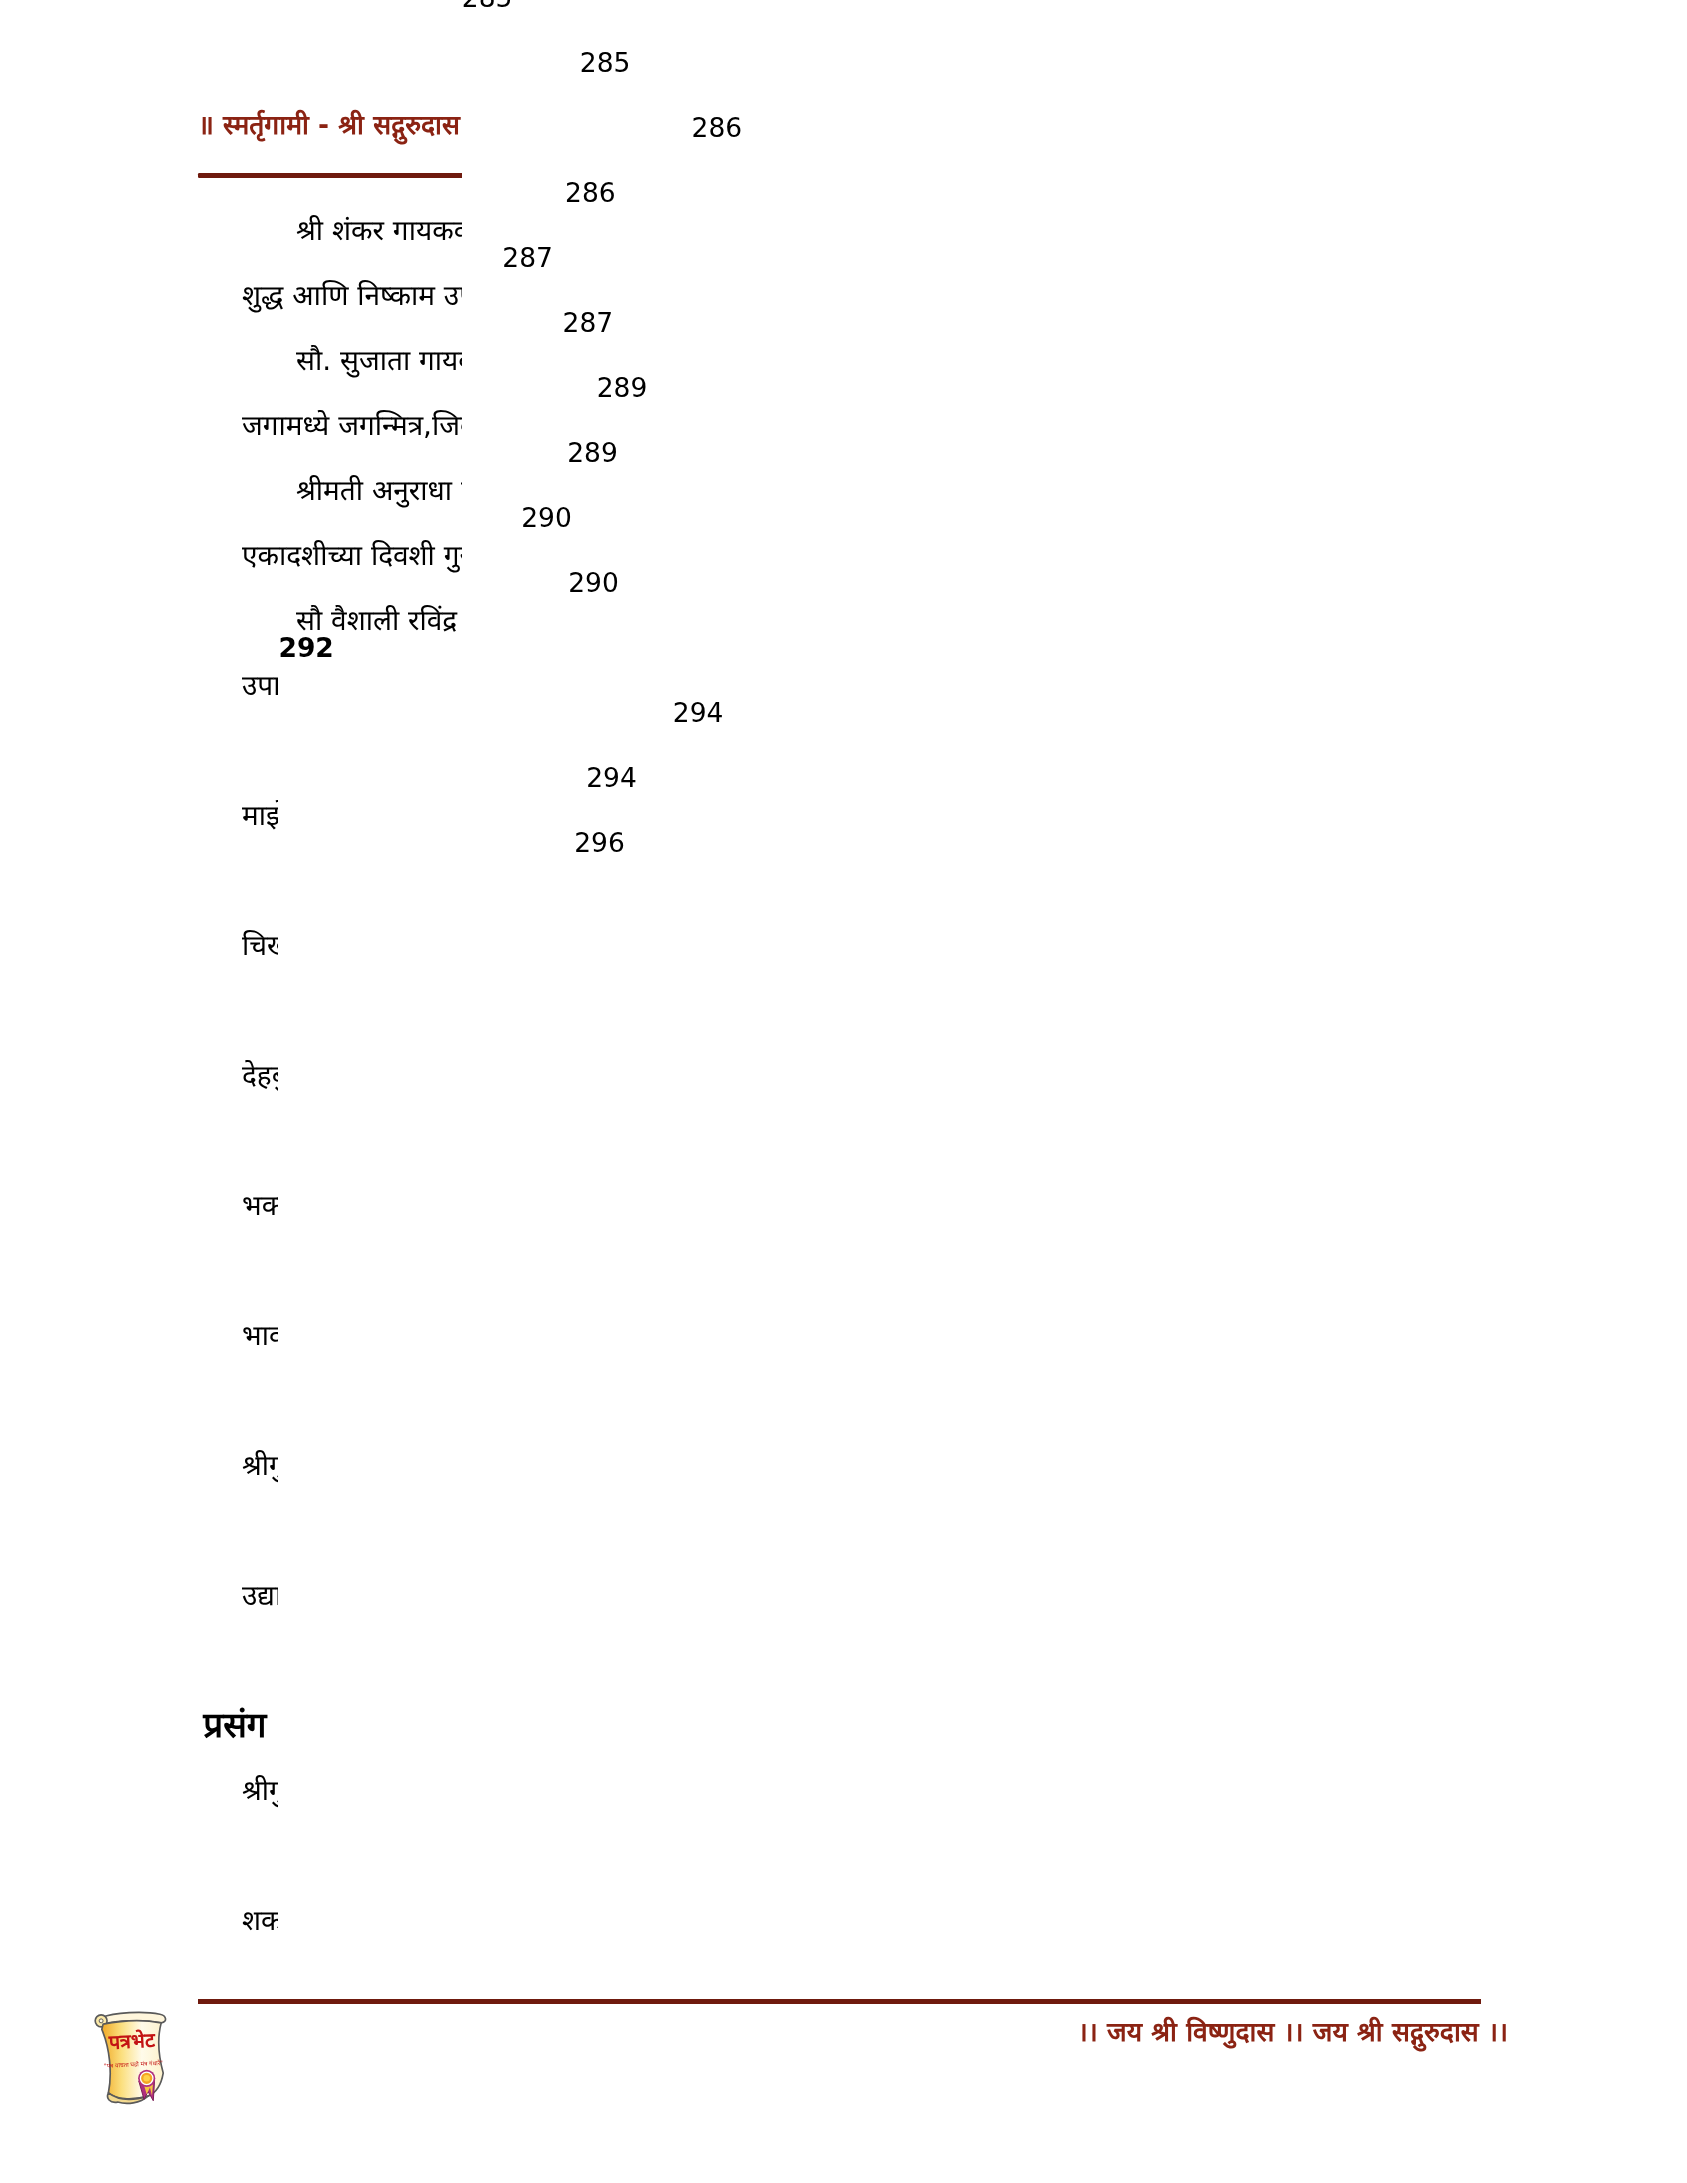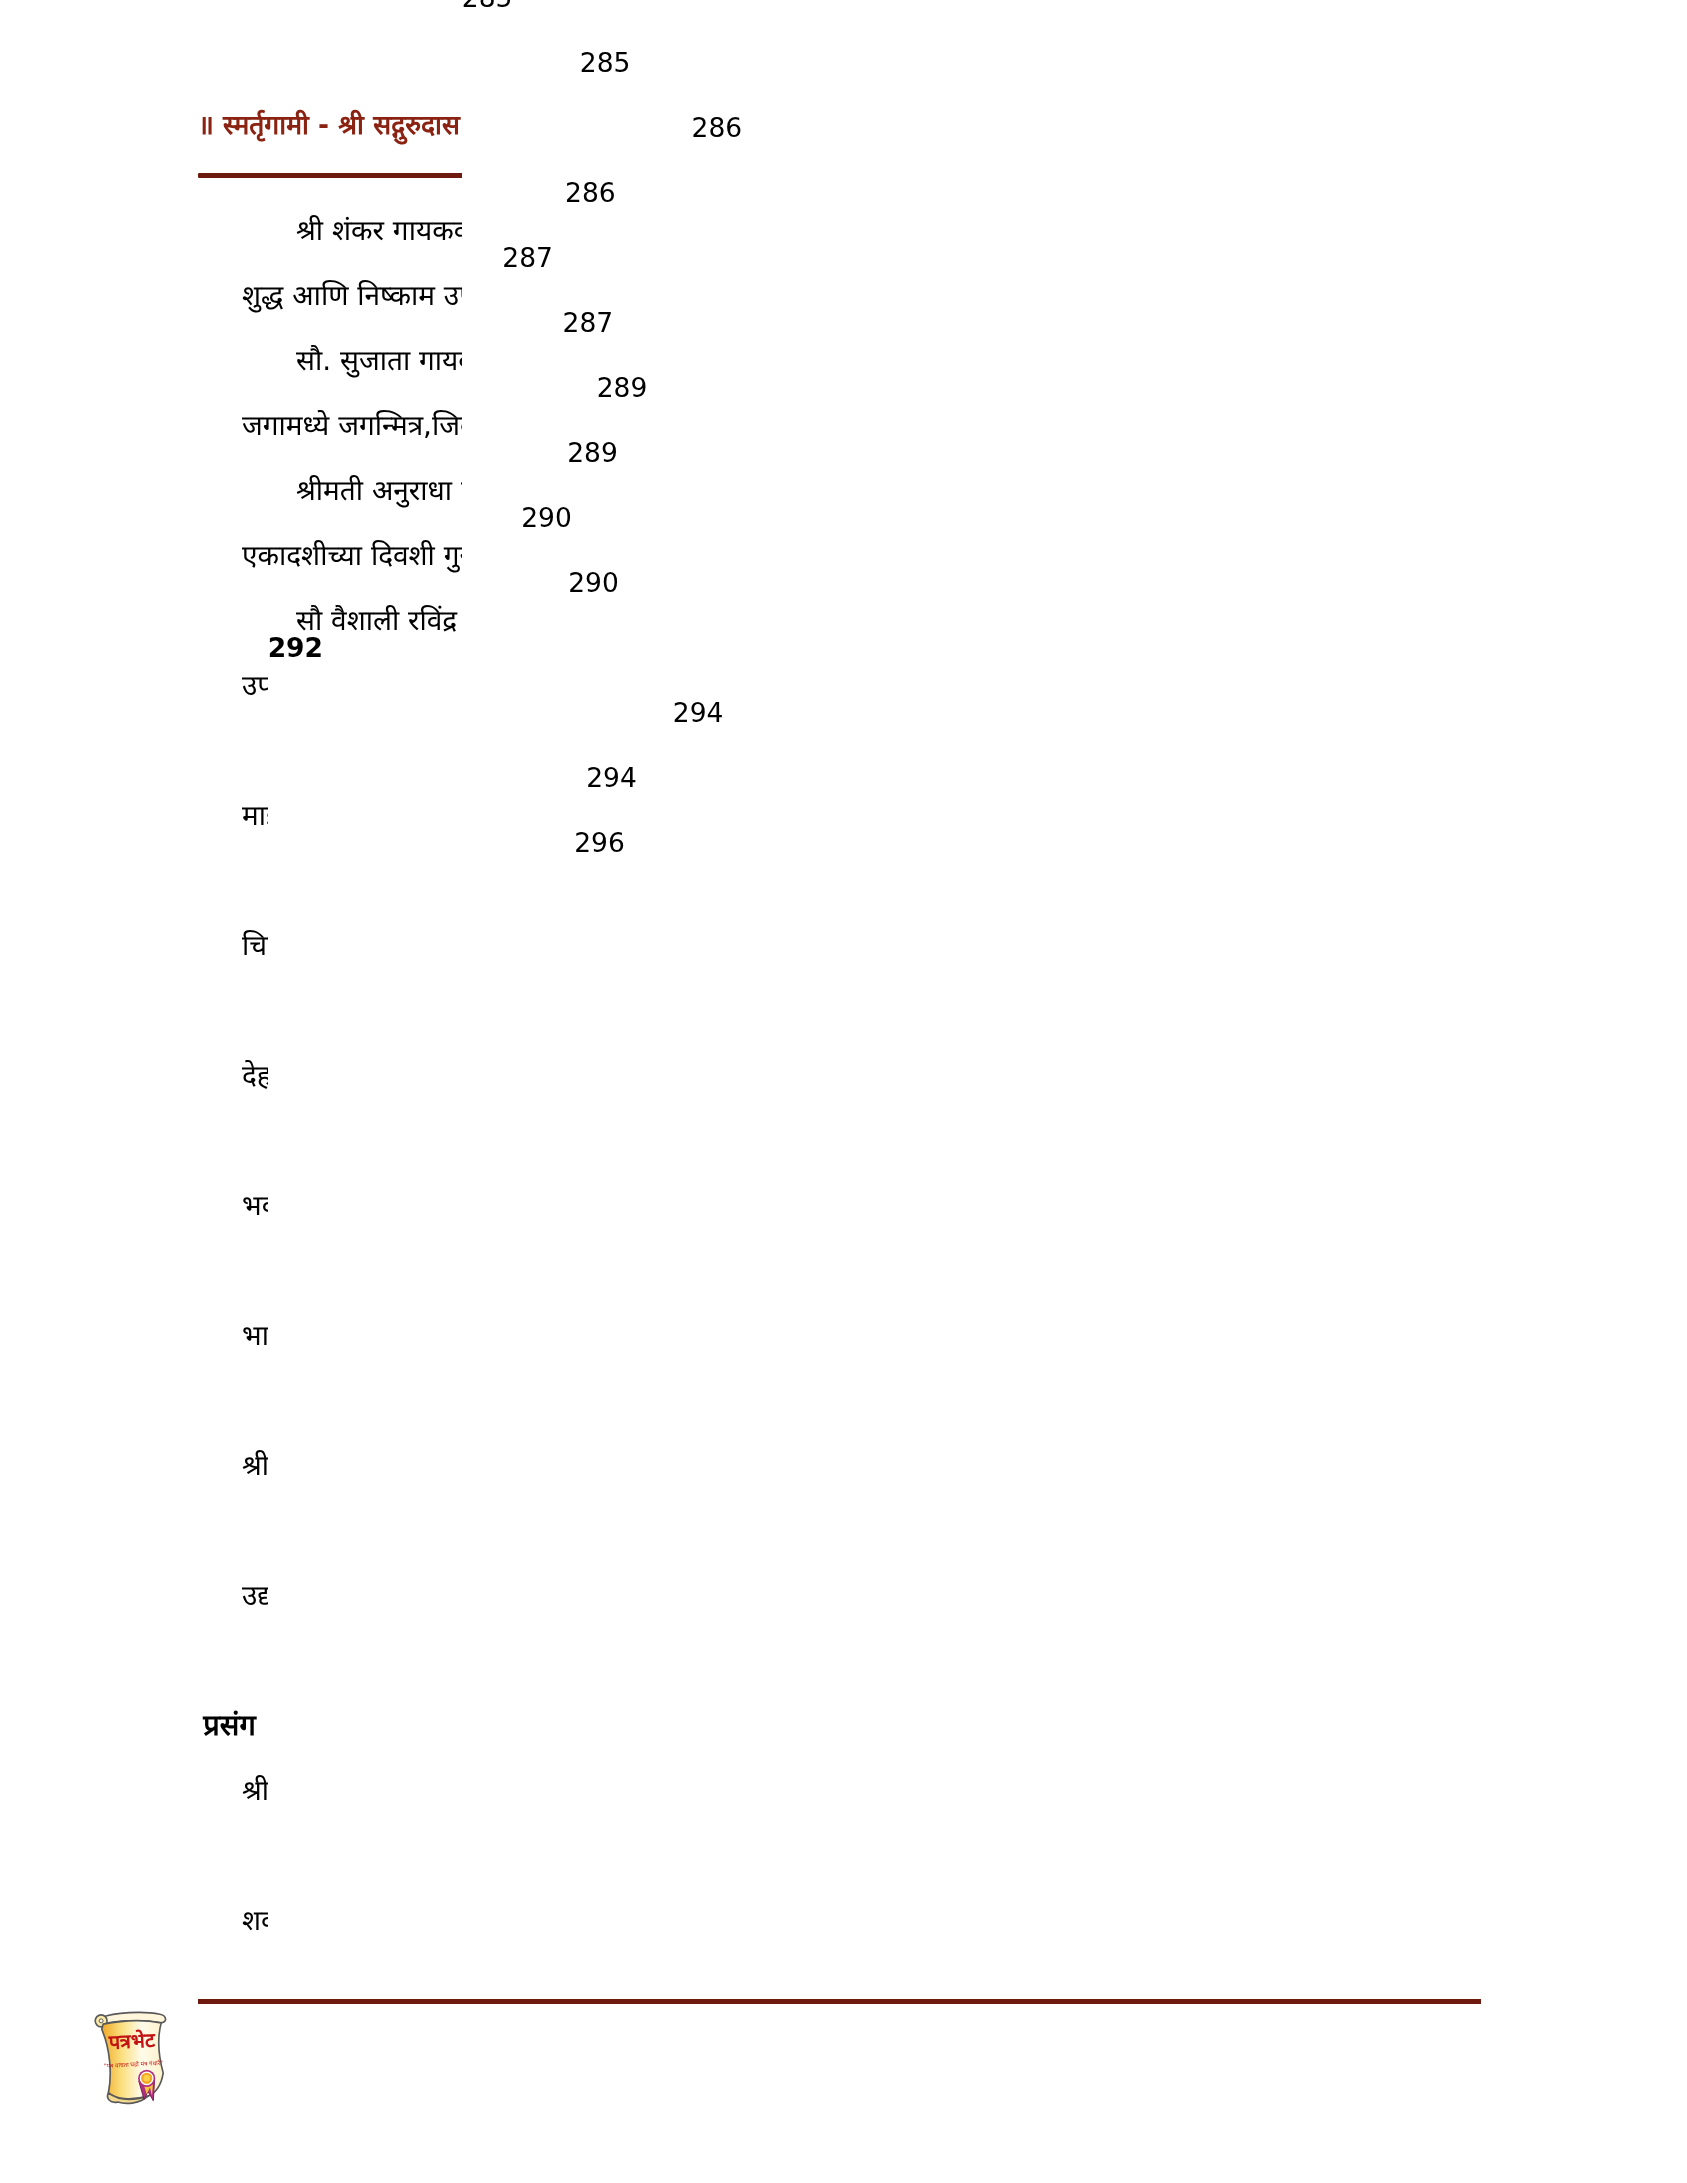--- a/index.html
+++ b/index.html
@@ -30,21 +30,21 @@
   .toc-row{height:65px;display:flex;align-items:center;color:var(--ink);}
   .toc-row .label{font-size:28px;white-space:nowrap;}
   .toc-row.lvl0{padding-left:5.3px;}
   .toc-row.lvl1{padding-left:44px;}
   .toc-row.lvl2{padding-left:98px;}
   .toc-row .leader{flex:1;height:36px;margin:0 6.6px 0 5.3px;
     background-image:radial-gradient(circle,#000 1.5px,transparent 1.8px);
     background-size:7.3px 7.3px;background-repeat:repeat-x;
     background-position:left bottom 4px;}
   .toc-row .page{font-size:26.5px;white-space:nowrap;}
-  .toc-row.bold .label{font-weight:bold;font-size:29px;}
+  .toc-row.bold .label{font-weight:bold;font-size:35px;}
   .toc-row.bold .page{font-weight:bold;}
   .toc-row.bold .leader{background-image:radial-gradient(circle,#000 1.9px,transparent 2.2px);
     background-size:8px 8px;}
 
   
   .footer-rule{position:absolute;left:198px;right:206px;top:1999px;height:5.3px;
     background:var(--maroon-dark);}
   .footer-blessing{position:absolute;right:179px;top:2013px;font-size:26.5px;
     font-weight:bold;color:var(--maroon);white-space:nowrap;}
   .logo{position:absolute;left:83px;top:2007px;width:97px;height:103px;}
@@ -194,20 +194,21 @@
         <span class="page">294</span>
       </div>
       <div class="toc-row lvl1">
         <span class="label">शककर्ते प्रकाशन व रायगड यात्रा</span>
         <div class="leader"></div>
         <span class="page">296</span>
       </div>
     </div>
 
   <div class="footer-rule"></div>
+  <div class="footer-blessing">।। जय श्री विष्णुदास ।। जय श्री सद्गुरुदास ।।</div>
 
   <div class="logo">
     <svg width="97" height="103" viewBox="0 0 146 156" xmlns="http://www.w3.org/2000/svg">
       <defs>
         <linearGradient id="lg-scroll" x1="0" y1="0" x2="1" y2="0">
           <stop offset="0" stop-color="#F0A826"></stop>
           <stop offset="0.32" stop-color="#FBDF7E"></stop>
           <stop offset="0.65" stop-color="#FFFBEA"></stop>
           <stop offset="1" stop-color="#FDF2CC"></stop>
         </linearGradient>

